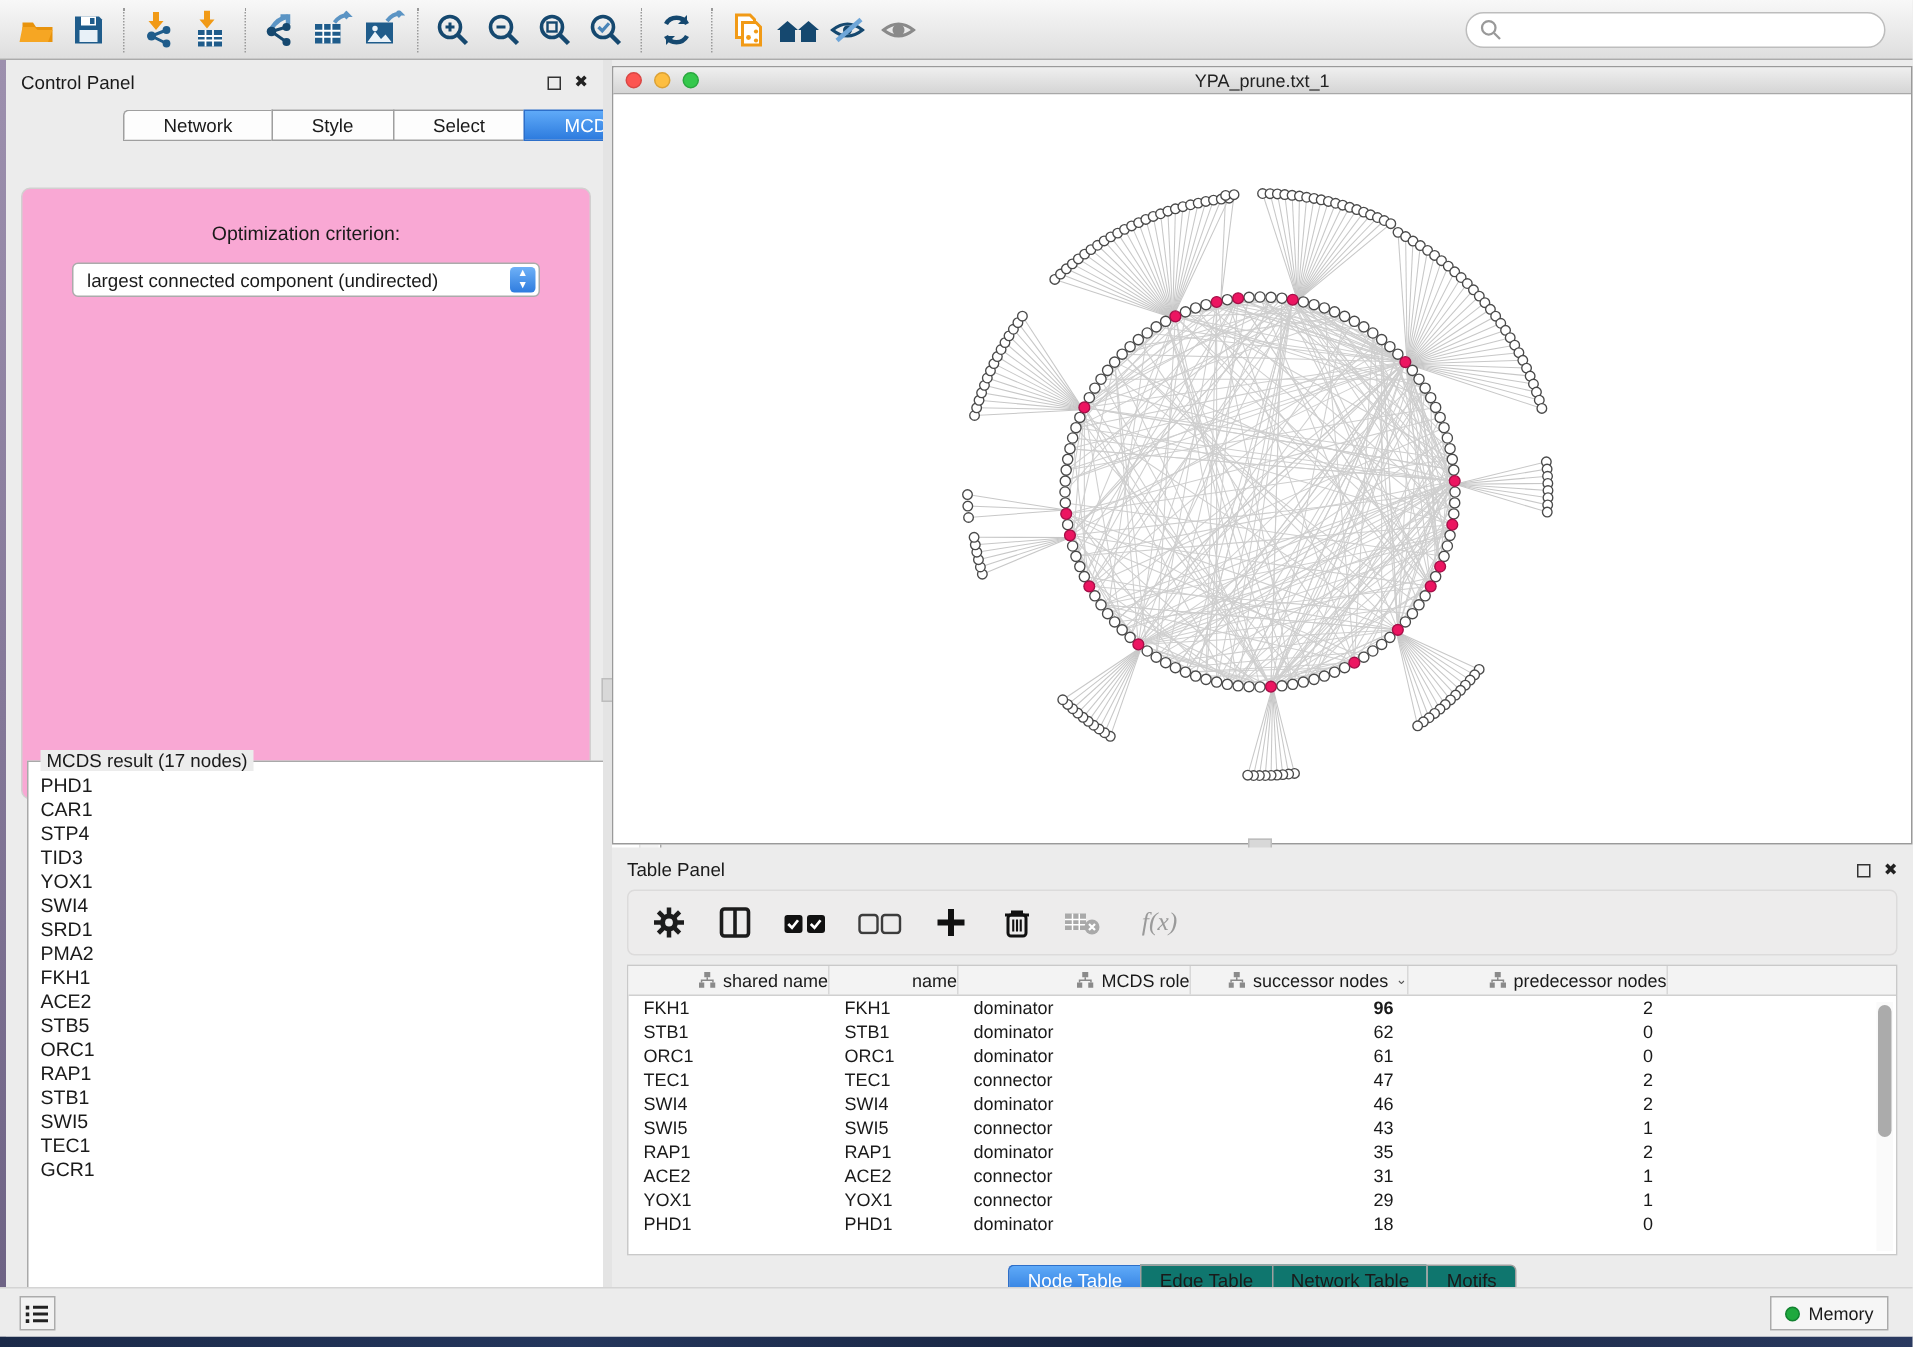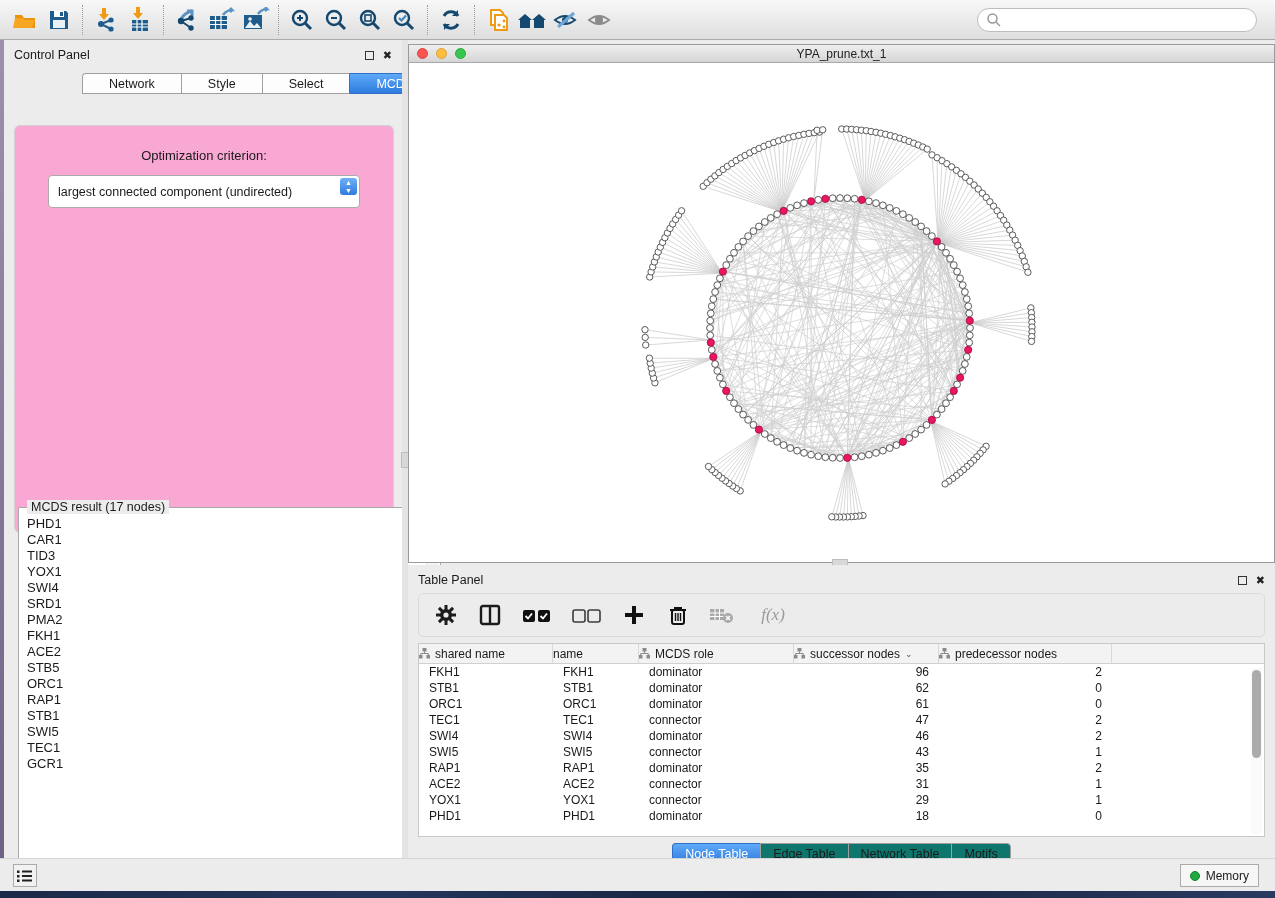--- a/index.html
+++ b/index.html
@@ -33,21 +33,21 @@
   #cp-tabs { position:absolute; left:78px; top:33px; display:flex; }
   .tab { height:21px; padding:0 26px; font-size:12.5px; display:flex; align-items:center;
     background:#FDFDFD; border:1px solid #9F9F9F; border-right:none; cursor:default; }
   .tab:first-child { border-radius:4px 0 0 0; }
   .tab:last-child { border-right:1px solid #9F9F9F; border-radius:0 4px 0 0; }
   .tab.sel { background:linear-gradient(#5FAAF8,#2D7BDE); color:#fff; border-color:#2D6FC9; }
 
   #cp-inner { position:absolute; left:10px; top:53px; width:380px; height:408px;
     background:#f9a8d4; border:1px solid #D2D0D0; border-radius:6px;margin-top:32px; }
   #opt-label { text-align:center; margin-top:22px; font-size:13px; }
-  #opt-select { position:relative; margin:12px auto 0 auto; width:312px; height:33px; background:#fff;
+  #opt-select { position:relative; margin:12px auto 0 auto; width:312px; height:23px; background:#fff;
     border:1px solid #ABABAB; border-radius:4px; font-size:12.5px; display:flex; align-items:center;
     padding-left:9px; cursor:default; }
   #opt-stepper { position:absolute; right:2px; top:2px; width:17px; height:17px; border-radius:3px;
     background:linear-gradient(#6FB1F7,#2E7CDF); color:#fff; font-size:7px; line-height:8px;
     display:flex; flex-direction:column; align-items:center; justify-content:center; }
   #cp-buttons { display:flex; justify-content:center; gap:13px; margin-top:13px; }
   .btn { height:23px; padding:0 14px; background:linear-gradient(#FFFFFF,#EFEFEF);
     border:1px solid #9B9B9B; border-radius:4px; font-size:13px; cursor:default; }
   .btn.focused { box-shadow:0 0 0 3px rgba(110,170,240,.75); border-color:#6FA6E8; }
 
@@ -79,21 +79,21 @@
   #table-panel { position:absolute; left:408px; top:565px; width:867px; height:293px; background:#ECECEC; }
   #tp-toolbar { position:absolute; left:10px; top:28px; width:847px; height:44px;
     background:#EDECEC; border:1px solid #DCDBDB; border-radius:5px;
     display:flex; align-items:center; padding-left:14px; gap:18px; }
   .tp-ic { display:flex; align-items:center; justify-content:center; width:26px; height:26px; cursor:default; }
   #fx-label { font-family:"Liberation Serif","DejaVu Serif",serif; font-style:italic;
     font-size:17px; color:#9a9a9a; }
   #tbl { position:absolute; left:10px; top:78px; width:847px; height:194px;
     background:#fff; border:1px solid #C9C9C9; }
   #tbl-header { display:flex; height:20px; background:#F3F3F3; border-bottom:1px solid #D0D0D0; }
-  .hcell { display:flex; align-items:center; justify-content:flex-start; gap:5px; font-size:12px;
+  .hcell { display:flex; align-items:center; justify-content:flex-end; gap:5px; font-size:12px;
     border-right:1px solid #D8D8D8; height:100%; cursor:default; }
   .hcell .chev { font-size:9px; color:#555; }
   #tbl-rows { font-size:12px; }
   .trow { display:flex; height:16px; align-items:center; }
   .tcell { padding:0 10px; white-space:nowrap; overflow:hidden; }
   .num { text-align:right; }
   #tbl-scroll { position:absolute; right:2px; top:24px; width:11px; height:166px; background:#FAFAFA; }
   #tbl-thumb { position:absolute; left:1px; top:2px; width:9px; height:88px; background:#ABABAB; border-radius:5px; }
 
   #tp-tabs { position:absolute; left:0; right:0; top:278px; display:flex; justify-content:center; }
@@ -273,20 +273,21 @@
           <span>▲</span>
           <span>▼</span>
         </span>
     </div>
   </div>
   <div id="mcds-group">
     <div id="mcds-legend">MCDS result (17 nodes)</div>
     <div id="mcds-list">
         <div>PHD1</div>
         <div>CAR1</div>
+        <div>STP4</div>
         <div>TID3</div>
         <div>YOX1</div>
         <div>SWI4</div>
         <div>SRD1</div>
         <div>PMA2</div>
         <div>FKH1</div>
         <div>ACE2</div>
         <div>STB5</div>
         <div>ORC1</div>
         <div>RAP1</div>
@@ -1138,21 +1139,21 @@
             <path d="M5.5 3.5 v2 M1.7 7 v-1.5 h7.6 V7" stroke="#8a8a8a" fill="none"></path>
           </svg>
           <span>predecessor nodes</span>
         </div>
       </div>
     <div id="tbl-rows">
         <div class="trow">
           <div class="tcell" style="width: 134px;">FKH1</div>
           <div class="tcell" style="width: 86px;">FKH1</div>
           <div class="tcell" style="width: 155px;">dominator</div>
-          <div class="tcell num" style="width: 145px;">96</div>
+          <div class="tcell num" style="width: 145px; font-weight: bold;">96</div>
           <div class="tcell num" style="width: 173px;">2</div>
         </div>
         <div class="trow">
           <div class="tcell" style="width: 134px;">STB1</div>
           <div class="tcell" style="width: 86px;">STB1</div>
           <div class="tcell" style="width: 155px;">dominator</div>
           <div class="tcell num" style="width: 145px;">62</div>
           <div class="tcell num" style="width: 173px;">0</div>
         </div>
         <div class="trow">

